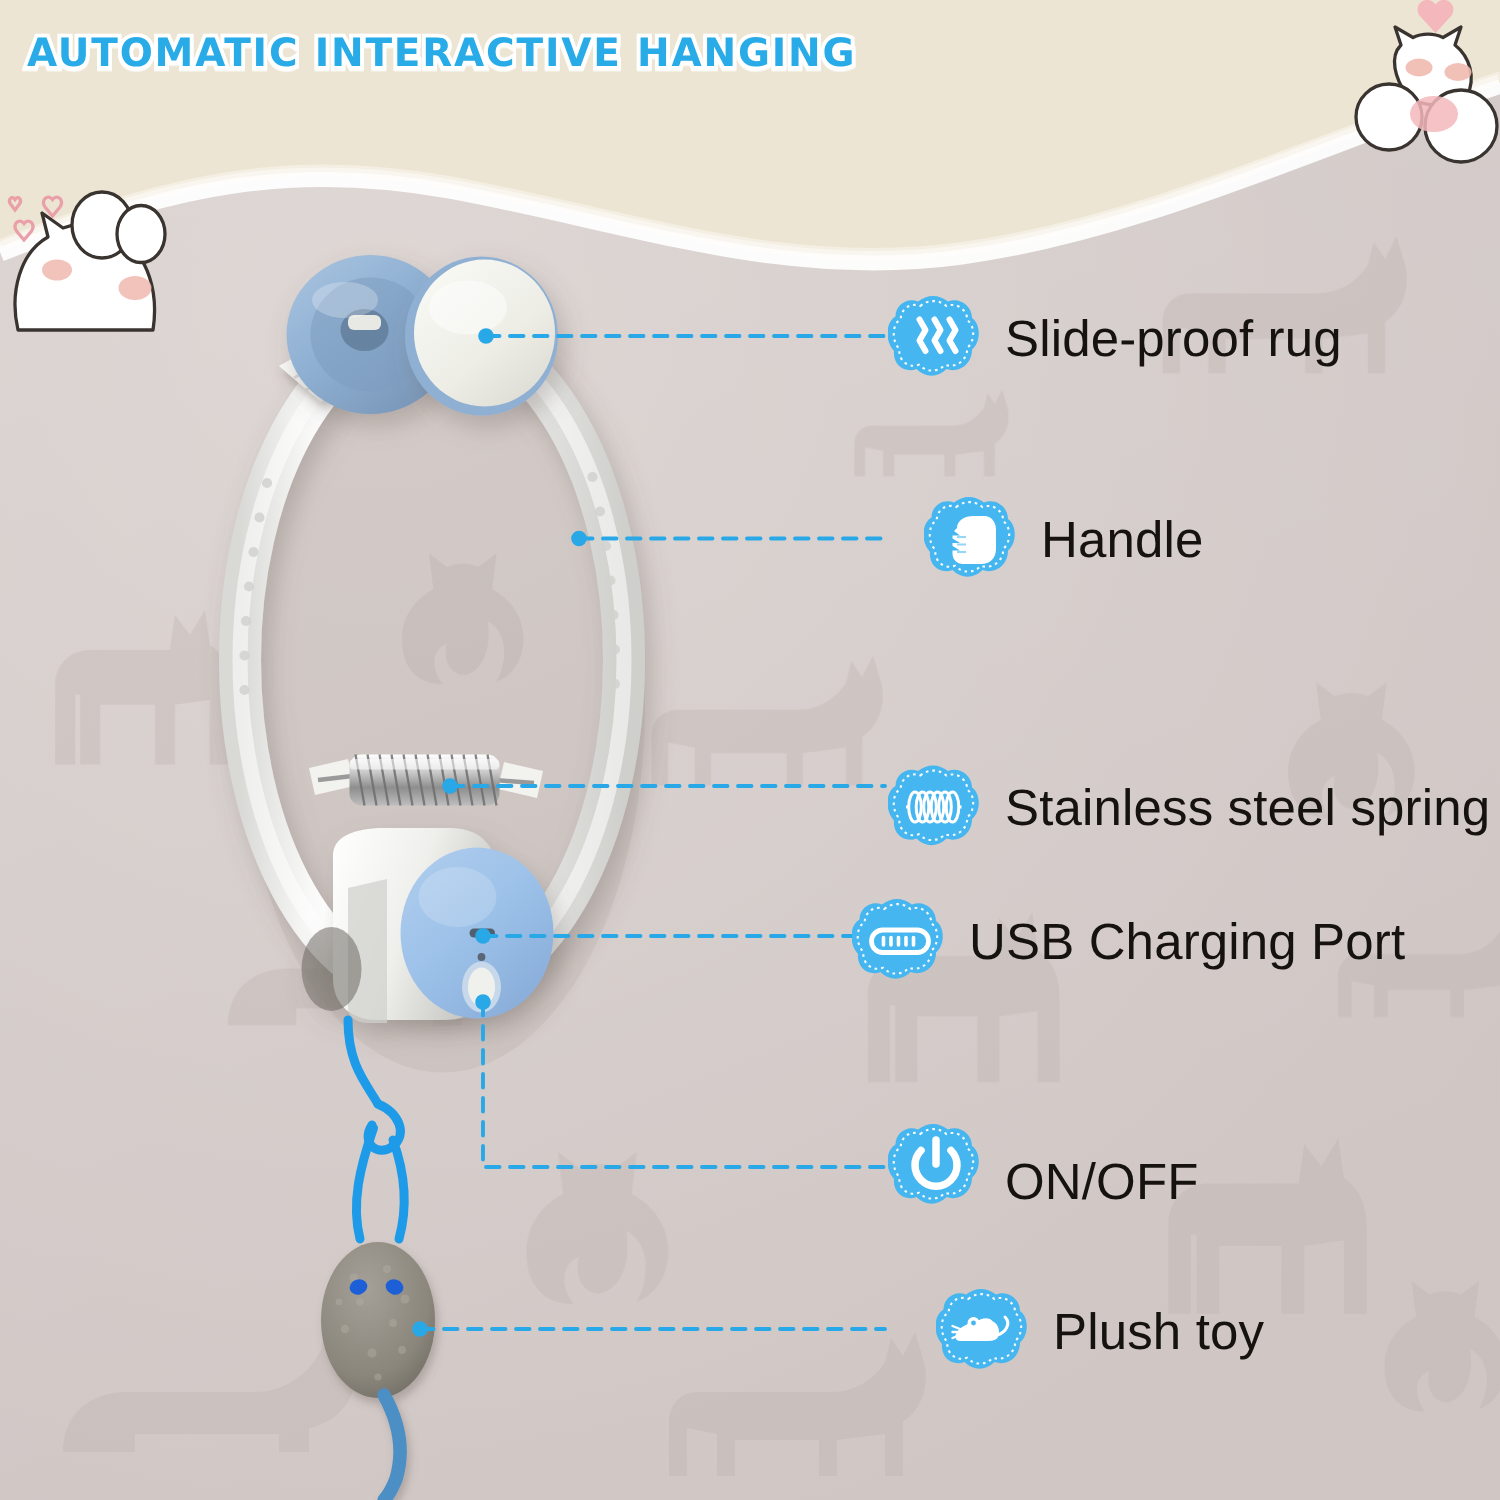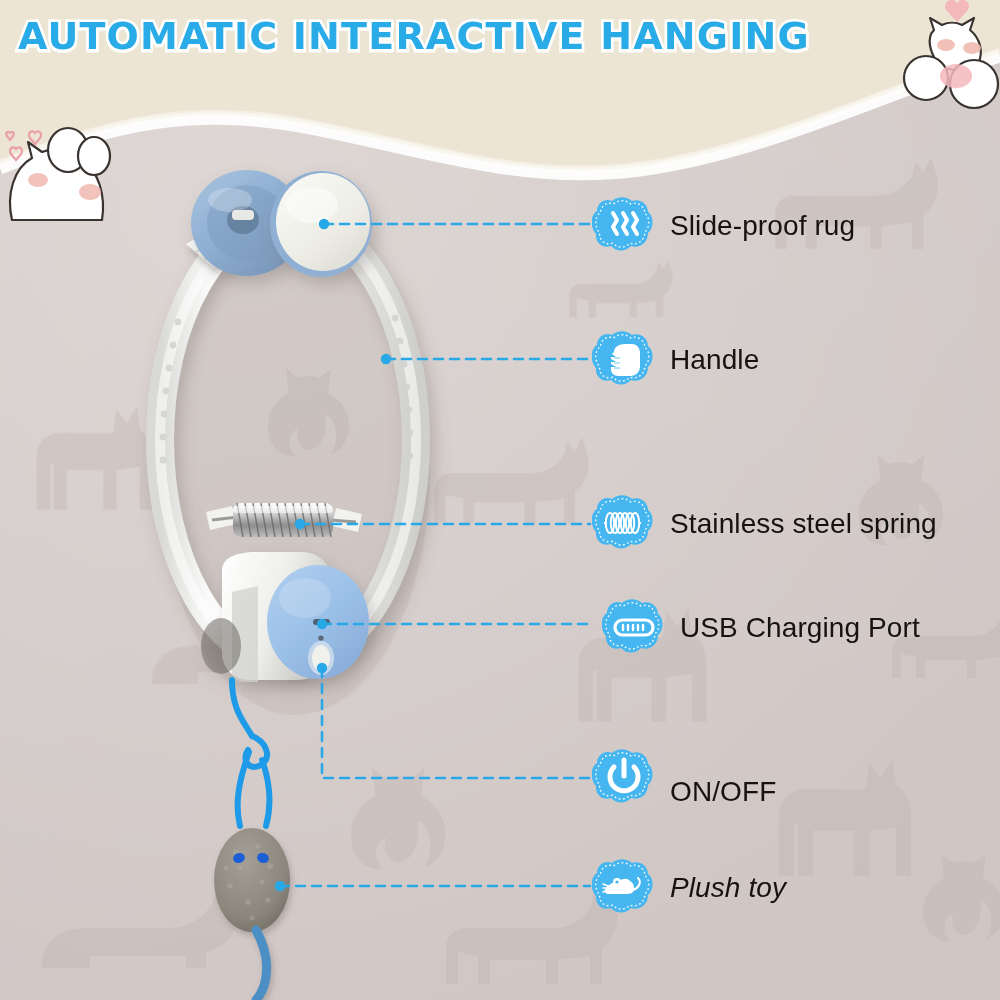--- a/index.html
+++ b/index.html
@@ -28,21 +28,21 @@
   .title-block {
     position: absolute;
     left: 18px;
     top: 14px;
     width: 640px;
     z-index: 40;
   }
   .title-line {
     font-family: "DejaVu Sans", sans-serif;
     font-weight: bold;
-    font-size: 38px;
+    font-size: 26px;
     line-height: 44px;
     letter-spacing: 1.2px;
     color: #29ABE8;
     -webkit-text-stroke: 5px #FFFFFF;
     paint-order: stroke fill;
     text-transform: uppercase;
     white-space: nowrap;
     filter: drop-shadow(0 1px 0 rgba(255,255,255,.9));
   }
 
@@ -56,21 +56,21 @@
   }
   .badge {
     width: 64px;
     height: 60px;
     position: relative;
     flex: 0 0 auto;
   }
   .badge svg { display: block; width: 100%; height: 100%; }
   .callout-label {
     font-family: "Liberation Sans", sans-serif;
-    font-size: 28px;
+    font-size: 34px;
     color: #15120f;
     white-space: nowrap;
     letter-spacing: .1px;
   }
 
   
   .connectors {
     position: absolute;
     inset: 0;
     z-index: 25;
@@ -377,57 +377,57 @@
         <g fill="none" stroke="#FFFFFF" stroke-width="4" stroke-linecap="round" stroke-linejoin="round">
           <path d="M21,17 L25,24 L21,31 L25,38"></path>
           <path d="M31,17 L35,24 L31,31 L35,38"></path>
           <path d="M41,17 L45,24 L41,31 L45,38"></path>
         </g>
       </svg>
     </div>
     <div class="callout-label">Slide-proof rug</div>
   </div>
 
-  <div class="callout" style="left:592px; top:330px;">
+  <div class="callout" style="left:616px; top:330px;">
     <div class="badge">
       <svg viewBox="0 0 64 60">
         <path d="M20,5 C26,0 34,0 40,5 C48,2 56,8 56,16 C62,20 62,32 56,37 C56,47 47,53 39,50 C33,56 25,56 19,50 C11,53 3,47 4,38 C-2,32 -2,19 5,15 C5,7 13,2 20,5 Z" fill="#45B6F0"></path>
         <path d="M20,5 C26,0 34,0 40,5 C48,2 56,8 56,16 C62,20 62,32 56,37 C56,47 47,53 39,50 C33,56 25,56 19,50 C11,53 3,47 4,38 C-2,32 -2,19 5,15 C5,7 13,2 20,5 Z" fill="none" stroke="#FFFFFF" stroke-width="1.6" stroke-dasharray="2 3" opacity="0.95" transform="translate(32,28) scale(0.87) translate(-32,-28)"></path>
         <path d="M22,22 C22,17 27,14 33,14 L40,14 C45,14 48,18 48,23 L48,36 C48,42 44,46 38,46 L26,46 C22,46 19,43 19,39 L19,37 L24,37 L19,34 L19,32 L24,32 L19,29 L19,27 L24,27 L20,24 Z" fill="#FFFFFF"></path>
         <g stroke="#45B6F0" stroke-width="1.4" opacity="0.55">
           <path d="M22,28 L28,28"></path>
             <path d="M22,33 L28,33"></path>
             <path d="M22,38 L28,38"></path>
         </g>
       </svg>
     </div>
     <div class="callout-label">Handle</div>
   </div>
 
-  <div class="callout" style="left:592px; top:494px;">
+  <div class="callout" style="left:592px; top:509px;">
     <div class="badge">
       <svg viewBox="0 0 64 60">
         <path d="M20,5 C26,0 34,0 40,5 C48,2 56,8 56,16 C62,20 62,32 56,37 C56,47 47,53 39,50 C33,56 25,56 19,50 C11,53 3,47 4,38 C-2,32 -2,19 5,15 C5,7 13,2 20,5 Z" fill="#45B6F0"></path>
         <path d="M20,5 C26,0 34,0 40,5 C48,2 56,8 56,16 C62,20 62,32 56,37 C56,47 47,53 39,50 C33,56 25,56 19,50 C11,53 3,47 4,38 C-2,32 -2,19 5,15 C5,7 13,2 20,5 Z" fill="none" stroke="#FFFFFF" stroke-width="1.6" stroke-dasharray="2 3" opacity="0.95" transform="translate(32,28) scale(0.87) translate(-32,-28)"></path>
         <g fill="none" stroke="#FFFFFF" stroke-width="2">
           <ellipse cx="18" cy="29" rx="4.2" ry="10"></ellipse>
           <ellipse cx="23" cy="29" rx="4.2" ry="10"></ellipse>
           <ellipse cx="28" cy="29" rx="4.2" ry="10"></ellipse>
           <ellipse cx="33" cy="29" rx="4.2" ry="10"></ellipse>
           <ellipse cx="38" cy="29" rx="4.2" ry="10"></ellipse>
           <ellipse cx="43" cy="29" rx="4.2" ry="10"></ellipse>
           <path d="M14,29 L12,29"></path>
             <path d="M47,29 L49,29"></path>
         </g>
       </svg>
     </div>
     <div class="callout-label">Stainless steel spring</div>
   </div>
 
-  <div class="callout" style="left:602px; top:598px;">
+  <div class="callout" style="left:568px; top:598px;">
     <div class="badge">
       <svg viewBox="0 0 64 60">
         <path d="M20,5 C26,0 34,0 40,5 C48,2 56,8 56,16 C62,20 62,32 56,37 C56,47 47,53 39,50 C33,56 25,56 19,50 C11,53 3,47 4,38 C-2,32 -2,19 5,15 C5,7 13,2 20,5 Z" fill="#45B6F0"></path>
         <path d="M20,5 C26,0 34,0 40,5 C48,2 56,8 56,16 C62,20 62,32 56,37 C56,47 47,53 39,50 C33,56 25,56 19,50 C11,53 3,47 4,38 C-2,32 -2,19 5,15 C5,7 13,2 20,5 Z" fill="none" stroke="#FFFFFF" stroke-width="1.6" stroke-dasharray="2 3" opacity="0.95" transform="translate(32,28) scale(0.87) translate(-32,-28)"></path>
         <rect x="13" y="22" width="38" height="15" rx="7.5" fill="none" stroke="#FFFFFF" stroke-width="3.2"></rect>
         <g stroke="#FFFFFF" stroke-width="2.4" stroke-linecap="round">
           <path d="M21,27 L21,32"></path>
             <path d="M26,27 L26,32"></path>
             <path d="M31,27 L31,32"></path>
           <path d="M36,27 L36,32"></path>
@@ -443,21 +443,21 @@
       <svg viewBox="0 0 64 60">
         <path d="M20,5 C26,0 34,0 40,5 C48,2 56,8 56,16 C62,20 62,32 56,37 C56,47 47,53 39,50 C33,56 25,56 19,50 C11,53 3,47 4,38 C-2,32 -2,19 5,15 C5,7 13,2 20,5 Z" fill="#45B6F0"></path>
         <path d="M20,5 C26,0 34,0 40,5 C48,2 56,8 56,16 C62,20 62,32 56,37 C56,47 47,53 39,50 C33,56 25,56 19,50 C11,53 3,47 4,38 C-2,32 -2,19 5,15 C5,7 13,2 20,5 Z" fill="none" stroke="#FFFFFF" stroke-width="1.6" stroke-dasharray="2 3" opacity="0.95" transform="translate(32,28) scale(0.87) translate(-32,-28)"></path>
         <path d="M22,19 A14,14 0 1,0 42,19" fill="none" stroke="#FFFFFF" stroke-width="5" stroke-linecap="round"></path>
         <path d="M32,12 L32,28" stroke="#FFFFFF" stroke-width="5" stroke-linecap="round"></path>
       </svg>
     </div>
     <div class="callout-label">ON/OFF</div>
   </div>
 
-  <div class="callout" style="left:592px; top:858px;font-style:italic;">
+  <div class="callout" style="left:624px; top:858px;">
     <div class="badge">
       <svg viewBox="0 0 64 60">
         <path d="M20,5 C26,0 34,0 40,5 C48,2 56,8 56,16 C62,20 62,32 56,37 C56,47 47,53 39,50 C33,56 25,56 19,50 C11,53 3,47 4,38 C-2,32 -2,19 5,15 C5,7 13,2 20,5 Z" fill="#45B6F0"></path>
         <path d="M20,5 C26,0 34,0 40,5 C48,2 56,8 56,16 C62,20 62,32 56,37 C56,47 47,53 39,50 C33,56 25,56 19,50 C11,53 3,47 4,38 C-2,32 -2,19 5,15 C5,7 13,2 20,5 Z" fill="none" stroke="#FFFFFF" stroke-width="1.6" stroke-dasharray="2 3" opacity="0.95" transform="translate(32,28) scale(0.87) translate(-32,-28)"></path>
         <path d="M16,36 C13,36 12,33 14,30 C16,27 21,24 27,23 C31,20 36,20 38,23 C42,25 43,30 41,34 C39,36 36,36 32,36 Z" fill="#FFFFFF"></path>
         <circle cx="25" cy="24" r="4" fill="#FFFFFF"></circle>
         <circle cx="25" cy="24" r="1.6" fill="#45B6F0"></circle>
         <g stroke="#FFFFFF" stroke-width="1.6" stroke-linecap="round">
           <path d="M16,28 L11,26"></path>
             <path d="M16,30 L11,30"></path>

